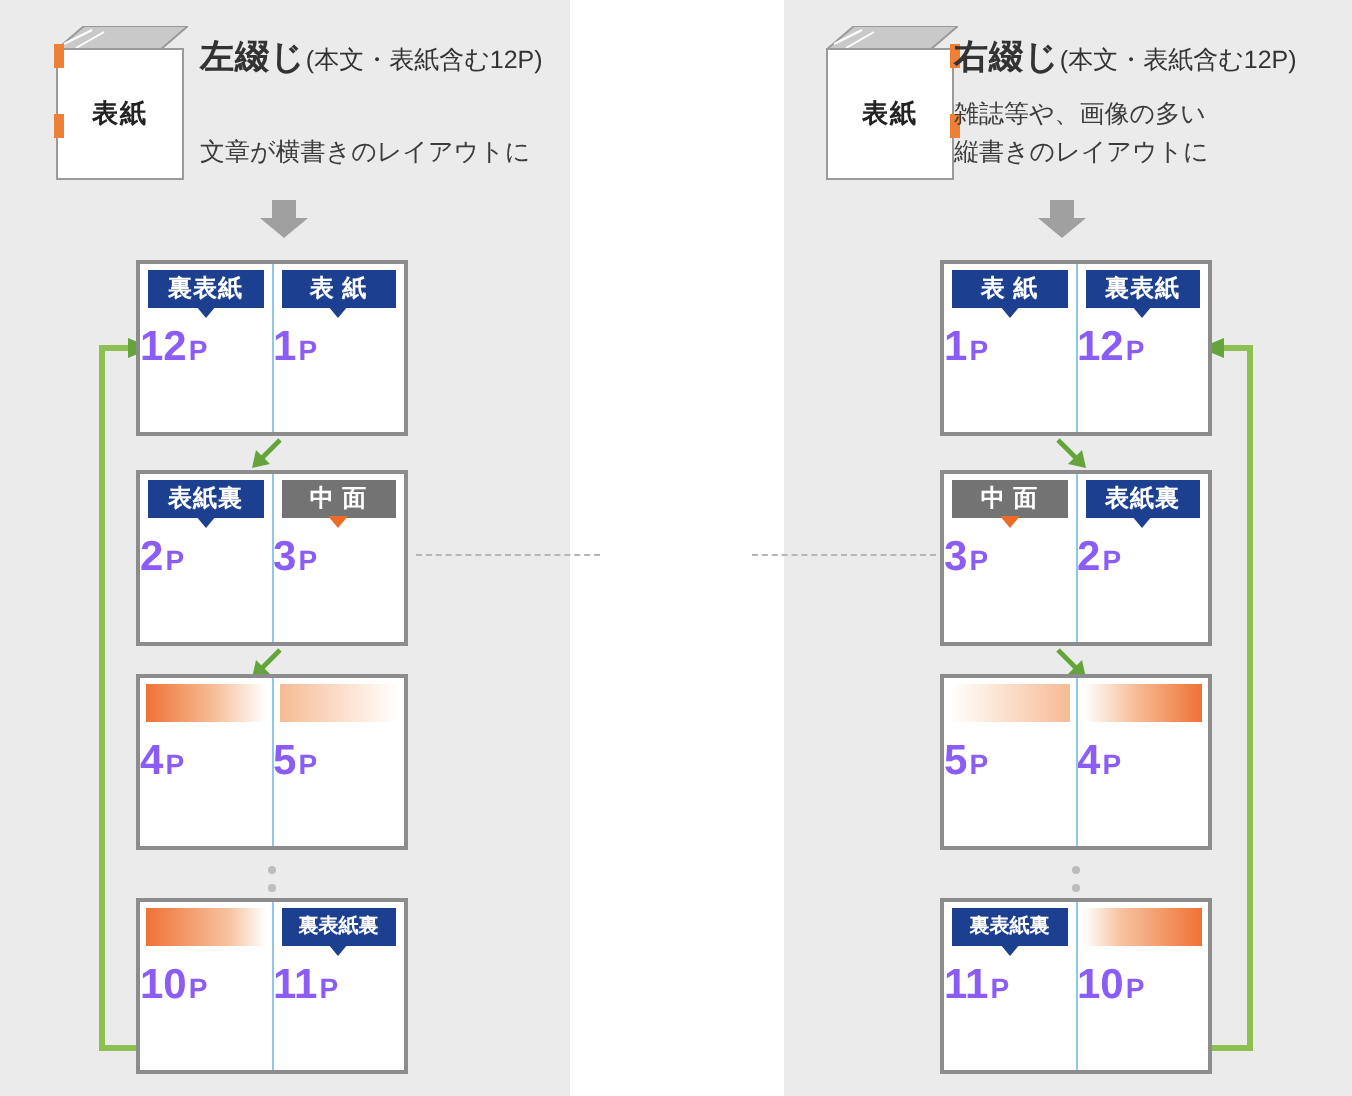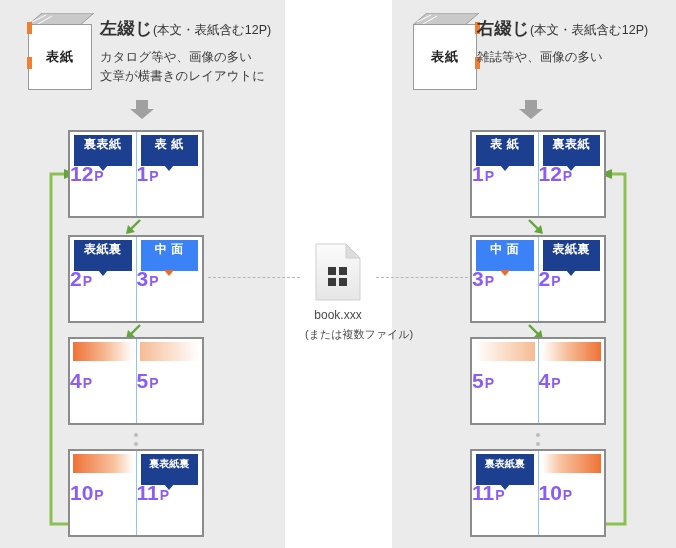--- a/index.html
+++ b/index.html
@@ -121,31 +121,31 @@
     height: 100%;
     overflow: hidden;
   }
   .page + .page { border-left: 1px solid #8ec7e8; }
 
   .tag {
     position: absolute;
     left: 4px;
     right: 4px;
     top: 3px;
-    height: 31px;
+    height: 19px;
     line-height: 19px;
     text-align: center;
     font-size: 12px;
     font-weight: bold;
     color: #ffffff;
     letter-spacing: 0.5px;
     white-space: nowrap;
   }
   .tag.navy   { background: #1c3f8f; }
-  .tag.orange { background: #3b82f6; }
+  .tag.orange { background: #737373; }
   .tag .tail {
     position: absolute;
     left: 50%;
     bottom: -5px;
     margin-left: -5px;
     width: 0; height: 0;
     border-left: 5px solid transparent;
     border-right: 5px solid transparent;
   }
   .tag.navy   .tail { border-top: 6px solid #1c3f8f; }
@@ -263,21 +263,21 @@
     </div>
     <div class="staple s1"></div>
     <div class="staple s2"></div>
   </div>
 
   <div class="head-block" style="left:100px; top:20px;">
     <div class="head-title">
       <span class="big">左綴じ</span><span class="small">(本文・表紙含む12P)</span>
     </div>
     <div class="head-desc">
-      <span>カタログ等や、画像の多い</span><br>
+      <br>
       <span>文章が横書きのレイアウトに</span>
     </div>
   </div>
 
   <div class="down-arrow" style="left:129px; top:100px;">
     <svg width="26" height="20" viewBox="0 0 26 20">
       <polygon points="7,0 19,0 19,9 25,9 13,19 1,9 7,9" fill="#a0a0a0"></polygon>
     </svg>
   </div>
 
@@ -348,40 +348,20 @@
     </div>
     <div class="page">
       <div class="tag navy tight">裏表紙裏<span class="tail"></span></div>
       <div class="pnum"><span>11</span><span class="p">P</span></div>
     </div>
   </div>
 
   <div class="dashline l"></div>
   <div class="dashline r"></div>
 
-  <div class="file-wrap">
-    <div class="file-icon">
-      <svg width="46" height="58" viewBox="0 0 46 58">
-        <defs>
-          <linearGradient id="fg" x1="0" y1="0" x2="0" y2="1">
-            <stop offset="0" stop-color="#fbfbfb"></stop>
-            <stop offset="1" stop-color="#e6e6e6"></stop>
-          </linearGradient>
-        </defs>
-        <path d="M1,1 L31,1 L45,15 L45,57 L1,57 Z" fill="url(#fg)" stroke="#cfcfcf" stroke-width="1"></path>
-        <path d="M31,1 L31,15 L45,15 Z" fill="#dddddd" stroke="#cfcfcf" stroke-width="1"></path>
-        <rect x="13" y="24" width="8" height="8" fill="#3a3a3a"></rect>
-        <rect x="24" y="24" width="8" height="8" fill="#3a3a3a"></rect>
-        <rect x="13" y="35" width="8" height="8" fill="#3a3a3a"></rect>
-        <rect x="24" y="35" width="8" height="8" fill="#3a3a3a"></rect>
-      </svg>
-    </div>
-    <div class="file-name">book.xxx</div>
-    <div class="file-sub">(または複数ファイル)</div>
-  </div>
 
   <div class="book bind-right" style="left:413px; top:13px;">
     <div class="pages-top">
       <svg width="66" height="13" viewBox="0 0 66 13">
         <polygon points="0,12 14,0 66,0 52,12" fill="#c9c9c9" stroke="#9a9a9a" stroke-width="1"></polygon>
         <line x1="4" y1="9" x2="18" y2="2" stroke="#ffffff" stroke-width="1"></line>
         <line x1="10" y1="11" x2="24" y2="3" stroke="#ffffff" stroke-width="1"></line>
       </svg>
     </div>
     <div class="cover">
@@ -390,20 +370,21 @@
     <div class="staple s1"></div>
     <div class="staple s2"></div>
   </div>
 
   <div class="head-block" style="left:477px; top:20px;">
     <div class="head-title">
       <span class="big">右綴じ</span><span class="small">(本文・表紙含む12P)</span>
     </div>
     <div class="head-desc">
       <span>雑誌等や、画像の多い</span><br>
+      <span>縦書きのレイアウトに</span>
     </div>
   </div>
 
   <div class="down-arrow" style="left:518px; top:100px;">
     <svg width="26" height="20" viewBox="0 0 26 20">
       <polygon points="7,0 19,0 19,9 25,9 13,19 1,9 7,9" fill="#a0a0a0"></polygon>
     </svg>
   </div>
 
   <div class="loop" style="left:483px; top:168px;">

